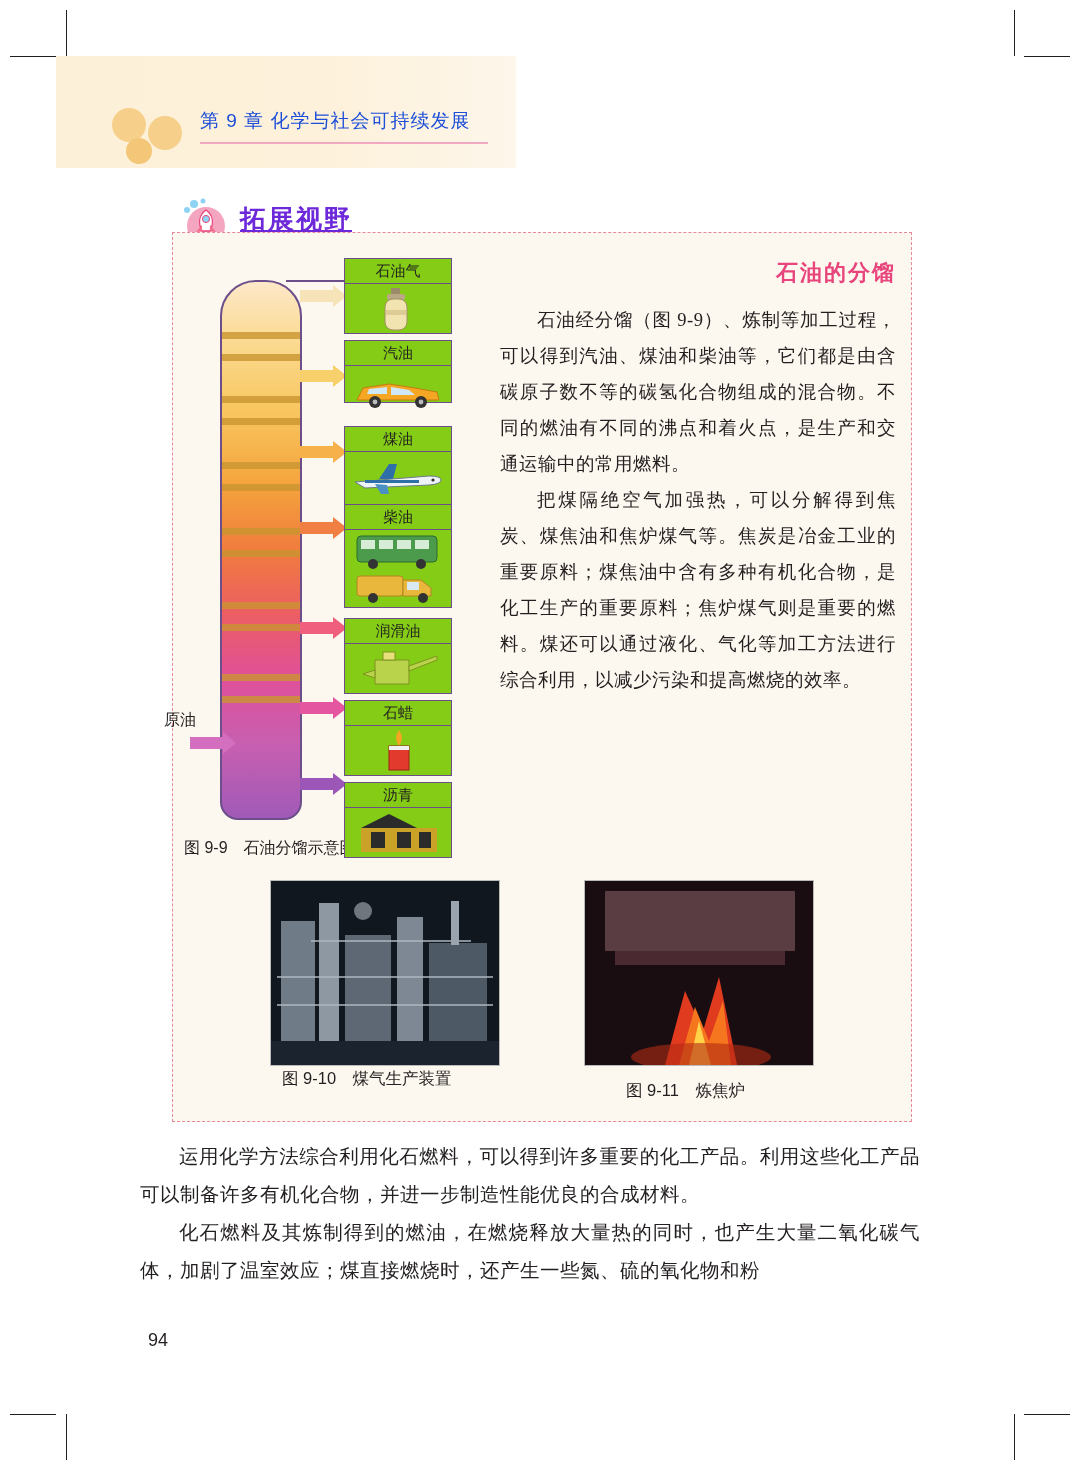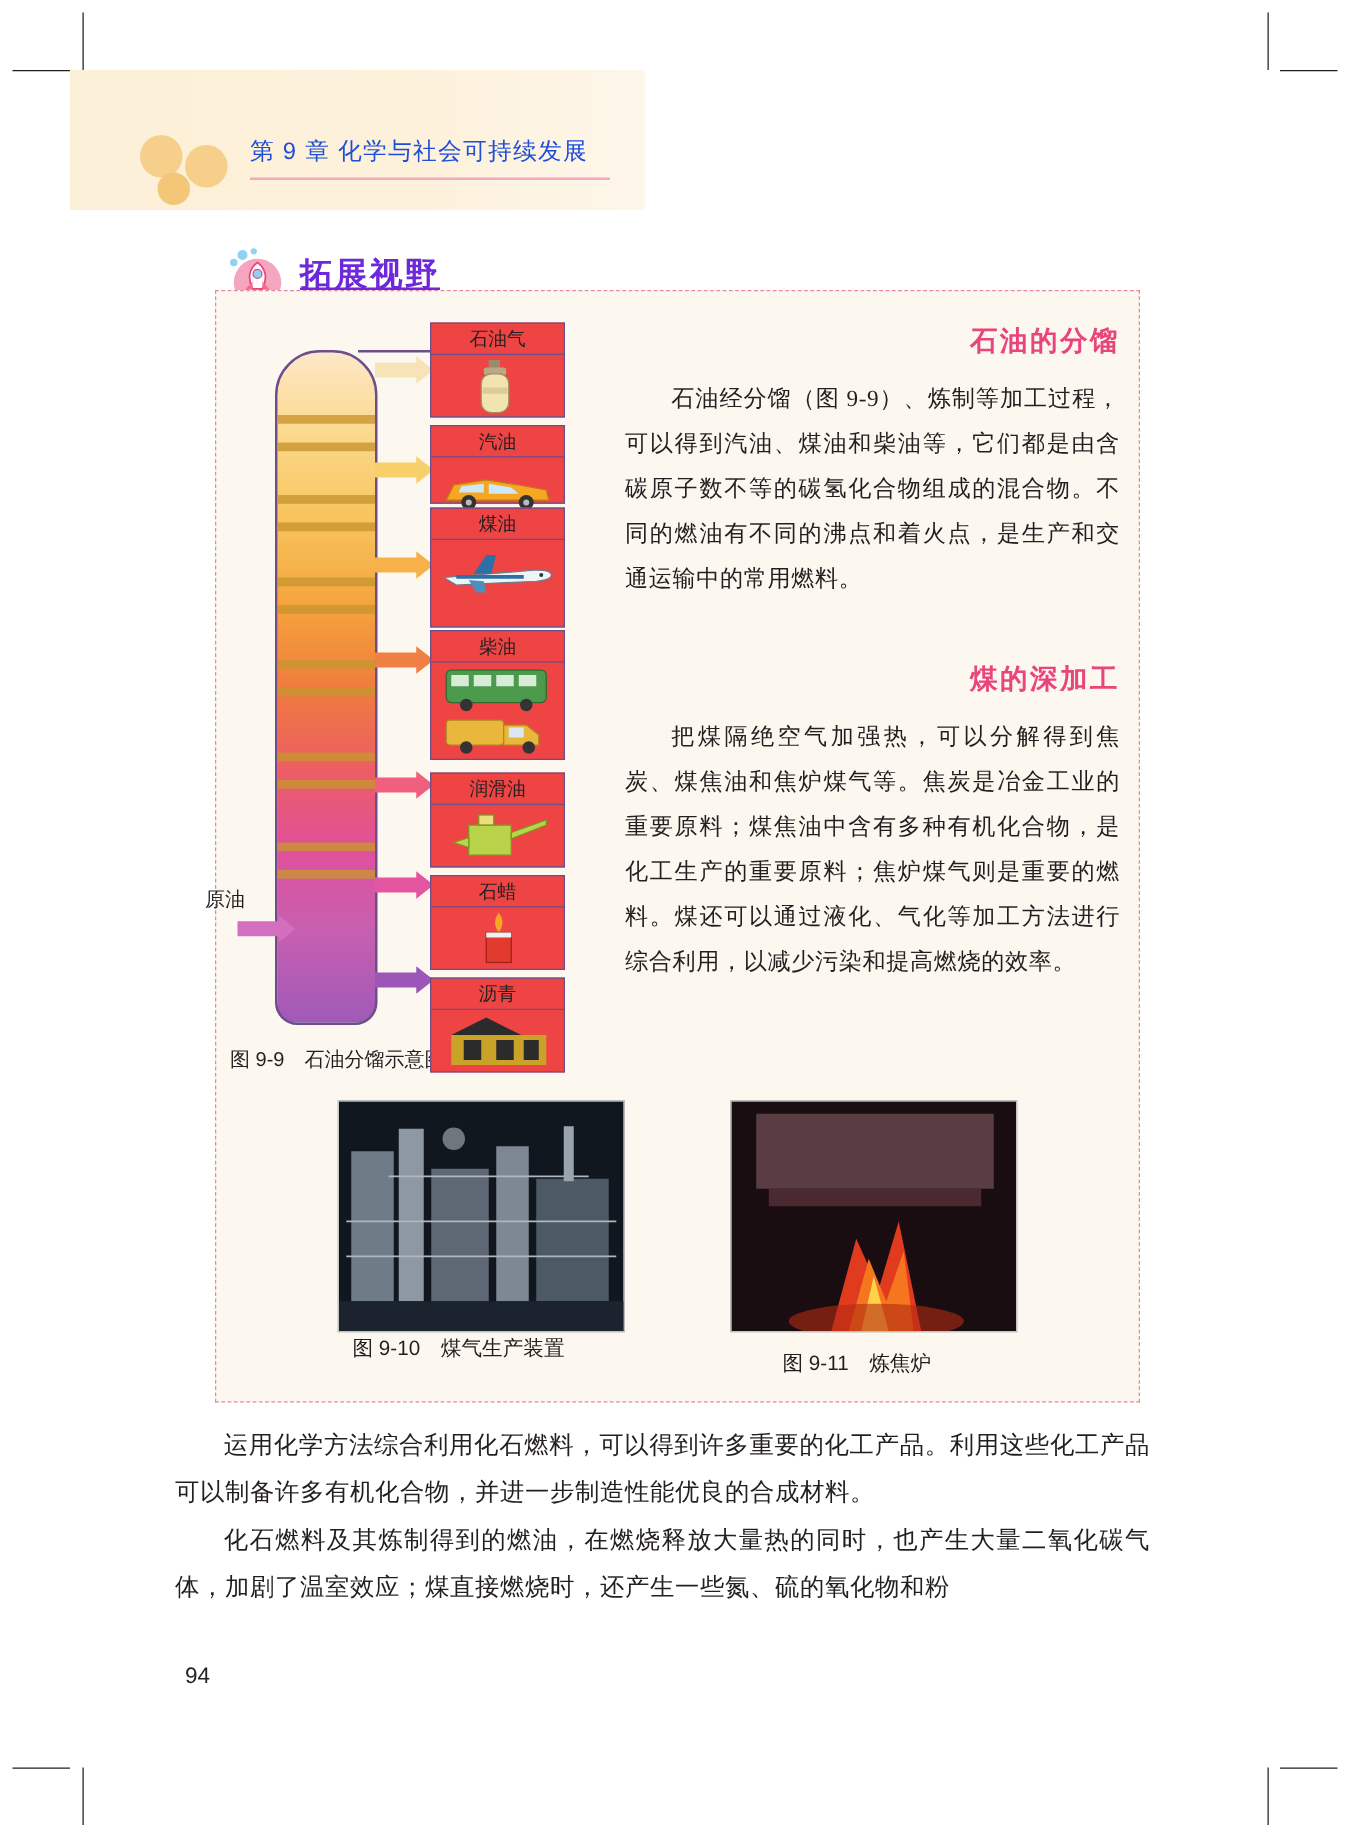--- a/index.html
+++ b/index.html
@@ -78,21 +78,21 @@
   }
 
   .out-arrow{position:absolute;height:12px;}
   .out-arrow:after{
     content:"";position:absolute;right:-12px;top:-5px;
     border-top:11px solid transparent;border-bottom:11px solid transparent;
   }
 
   
   .pbox{
-    position:absolute;width:108px;background:#ef4444;border:1.2px solid #6b4e8a;
+    position:absolute;width:108px;background:#84cc16;border:1.2px solid #6b4e8a;
     box-sizing:border-box;
   }
   .pbox .plabel{
     display:block;text-align:center;font-size:15px;padding:3px 0 2px;
     border-bottom:1px solid #6b4e8a;font-family:"Liberation Sans", sans-serif;
   }
   .pbox .pic{height:52px;position:relative;overflow:hidden;}
 
   .fig-caption{
     position:absolute;font-size:16px;font-family:"Liberation Sans", sans-serif;
@@ -228,21 +228,21 @@
       <path d="M24 23 L42 21 L42 28 L22 28 Z" fill="#cfe8f7"></path>
       <path d="M46 21 L64 24 L70 29 L46 29 Z" fill="#cfe8f7"></path>
       <circle cx="30" cy="36" r="6" fill="#333"></circle>
         <circle cx="30" cy="36" r="2.4" fill="#bbb"></circle>
       <circle cx="76" cy="36" r="6" fill="#333"></circle>
         <circle cx="76" cy="36" r="2.4" fill="#bbb"></circle>
     </svg>
   </div>
 </div>
 
-<div class="pbox" style="left:344px;top:406px;height:96px;">
+<div class="pbox" style="left:344px;top:426px;height:96px;">
   <span class="plabel">煤油</span>
   <div class="pic">
     <svg width="108" height="50" viewBox="0 0 108 50">
       <path d="M10 30 L84 24 Q96 24 96 28 Q96 32 84 33 L20 36 Z" fill="#eef3f7" stroke="#6a7c8a"></path>
       <path d="M34 27 L44 12 L52 12 L48 27 Z" fill="#2f6fa8"></path>
       <path d="M30 32 L36 42 L44 42 L42 33 Z" fill="#4a90c2"></path>
       <rect x="20" y="28" width="54" height="3" fill="#2f6fa8"></rect>
       <circle cx="88" cy="28" r="1.6" fill="#333"></circle>
     </svg>
   </div>
@@ -300,21 +300,20 @@
       <rect x="26" y="24" width="14" height="16" fill="#2b2b2b"></rect>
       <rect x="52" y="24" width="14" height="16" fill="#2b2b2b"></rect>
       <rect x="74" y="24" width="12" height="16" fill="#2b2b2b"></rect>
     </svg>
   </div>
 </div>
 
 <div class="rcol">
   <h3 class="sec-title">石油的分馏</h3>
   <p class="para">石油经分馏（图 9-9）、炼制等加工过程，可以得到汽油、煤油和柴油等，它们都是由含碳原子数不等的碳氢化合物组成的混合物。不同的燃油有不同的沸点和着火点，是生产和交通运输中的常用燃料。</p>
-  <h3 class="sec-title second">煤的深加工</h3>
   <p class="para">把煤隔绝空气加强热，可以分解得到焦炭、煤焦油和焦炉煤气等。焦炭是冶金工业的重要原料；煤焦油中含有多种有机化合物，是化工生产的重要原料；焦炉煤气则是重要的燃料。煤还可以通过液化、气化等加工方法进行综合利用，以减少污染和提高燃烧的效率。</p>
 </div>
 
 <div class="photo" style="left:270px;top:880px;width:228px;height:184px;">
   <svg width="228" height="184" viewBox="0 0 228 184">
     <rect width="228" height="184" fill="#10171f"></rect>
     <rect x="10" y="40" width="34" height="120" fill="#6f7b86"></rect>
     <rect x="48" y="22" width="20" height="138" fill="#8d98a2"></rect>
     <rect x="74" y="54" width="46" height="106" fill="#5d6874"></rect>
     <rect x="126" y="36" width="26" height="124" fill="#7d8894"></rect>

